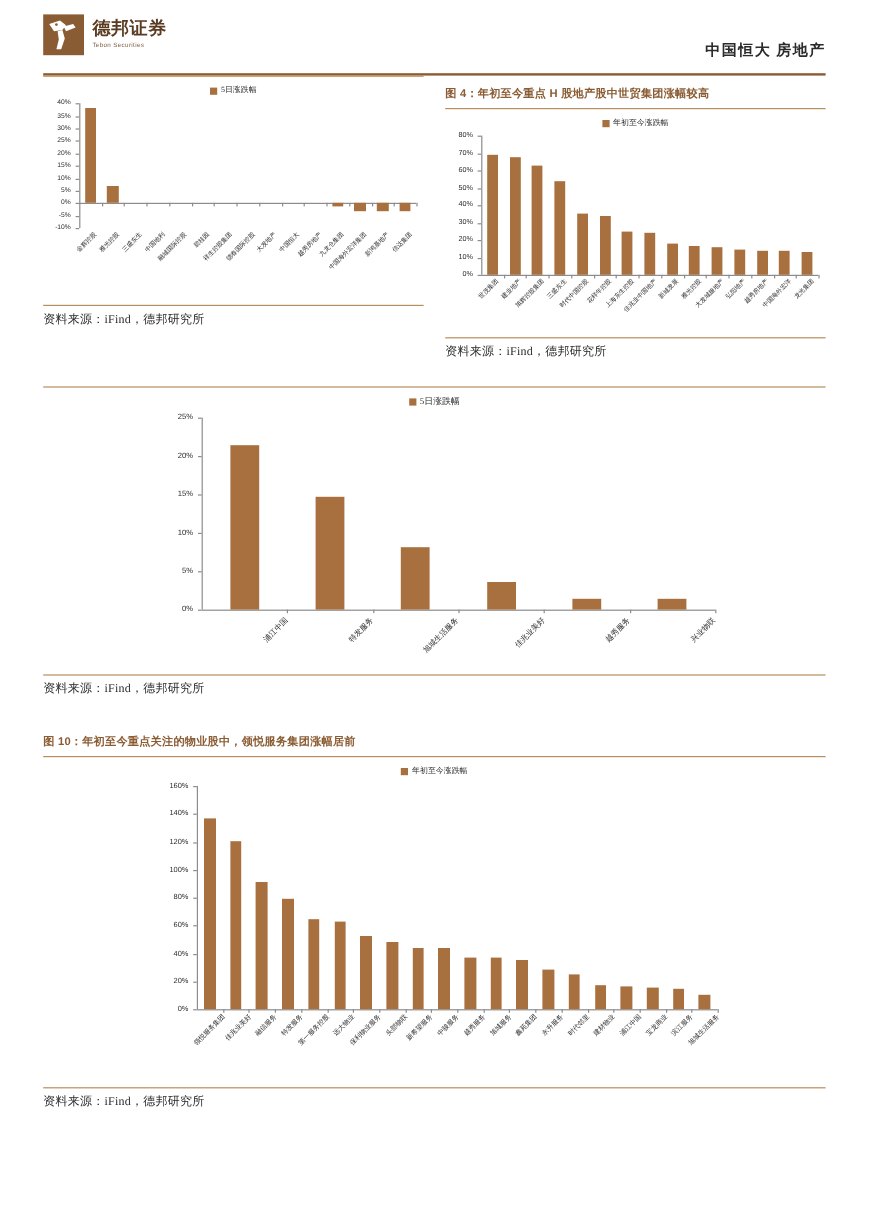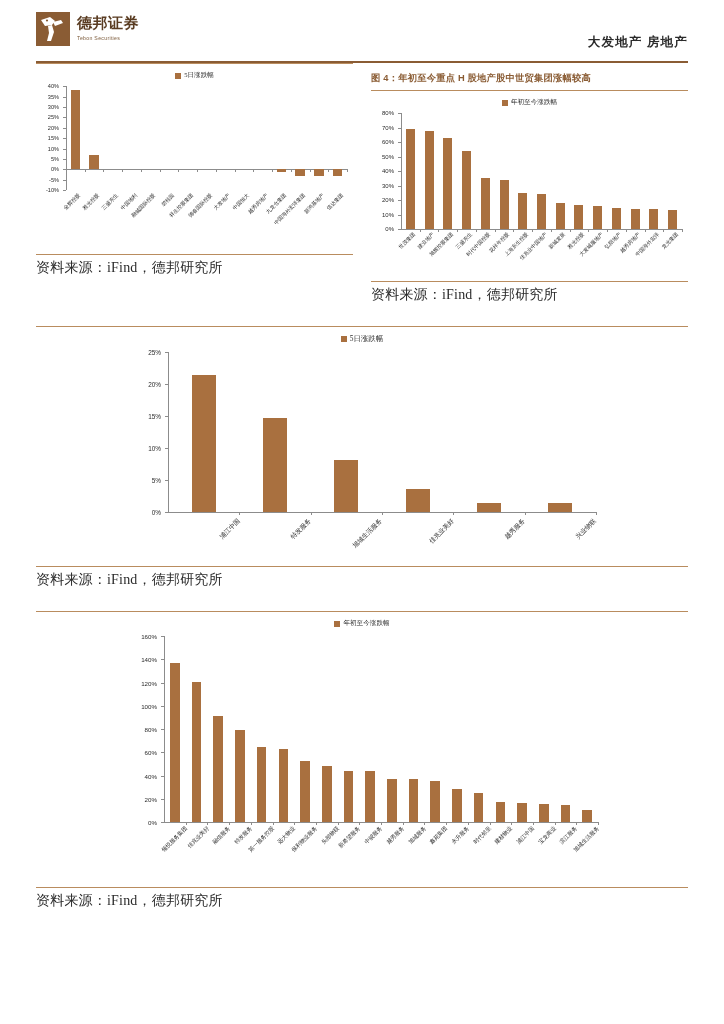--- a/index.html
+++ b/index.html
@@ -10,30 +10,30 @@
     color: #1a1a1a;
     overflow: hidden;
   }
   .page { position: relative; width: 724px; height: 1024px; padding: 0 36px; }
 
   
   .header { position: relative; height: 58px; display: flex; align-items: flex-start; justify-content: space-between; padding-top: 12px; }
   .logo-wrap { display: flex; align-items: center; gap: 7px; }
   .logo-mark { width: 34px; height: 34px; background: #8a5c34; position: relative; overflow: hidden; }
   .logo-mark svg { position: absolute; left: 2px; top: 2px; }
-  .logo-text-cn { font-family: Liberation Mono, monospace; font-size: 15px; font-weight: bold; color: #5a3c22; letter-spacing: .5px; line-height: 1.05; }
+  .logo-text-cn { font-family: Liberation Serif, serif; font-size: 15px; font-weight: bold; color: #5a3c22; letter-spacing: .5px; line-height: 1.05; }
   .logo-text-en { font-family: "Liberation Sans", sans-serif; font-size: 5.2px; color: #7d5c3c; letter-spacing: .3px; margin-top: 2px; }
   .header-right { font-size: 12.5px; color: #2b2b2b; letter-spacing: 1.2px; margin-top: 22px; font-weight: bold; }
   .header-rule { height: 2.2px; background: #8a5c34; margin-top: 3px; }
 
   
   .fig-title { font-family: "Liberation Sans", sans-serif; font-size: 9.3px; font-weight: bold; color: #8a5c34; letter-spacing: .2px; padding: 9px 0 5px 0; white-space: nowrap; }
   .fig-rule { height: 1px; background: #b98c5e; }
   .fig-rule-bot { height: 1px; background: #b98c5e; margin-top: 4px; }
-  .fig-src { font-size: 14px; color: #2b2b2b; padding-top: 4px; letter-spacing: .2px; }
+  .fig-src { font-size: 10px; color: #2b2b2b; padding-top: 4px; letter-spacing: .2px; }
 
   .row2 { display: flex; gap: 18px; }
   .col { flex: 1 1 0; min-width: 0; }
 
   
   .legend { display: flex; justify-content: center; align-items: center; gap: 3px; padding-top: 7px; }
   .legend-swatch { width: 6px; height: 6px; background: #a9703f; display: inline-block; }
   .legend-label { font-size: 6.6px; color: #2b2b2b; }
   .legend-label.big { font-size: 7.4px; }
 
@@ -66,21 +66,21 @@
           <circle cx="9" cy="6.5" r="1.1" fill="#8a5c34"></circle>
           <path d="M10 12 L14 11 L16 18 L13 27 L9 27 L11 19 Z" fill="#ffffff"></path>
           <path d="M15 8 L23 6 L25 9 L17 12 Z" fill="#ffffff"></path>
         </svg>
       </div>
       <div>
         <div class="logo-text-cn">德邦证券</div>
         <div class="logo-text-en">Tebon Securities</div>
       </div>
     </div>
-    <div class="header-right">大发地产  房地产</div>
+    <div class="header-right">中国恒大  房地产</div>
   </div>
   <div class="header-rule"></div>
 
   <div class="row2">
     <div class="col">
       <div class="fig-rule"></div>
       <div class="legend">
         <span class="legend-swatch"></span>
         <span class="legend-label">5日涨跌幅</span>
       </div>
@@ -267,20 +267,21 @@
         <div class="xlab" style="left: 385px; top: 173px; width: 100px; font-size: 6.4px;">越秀服务</div>
         <div class="bar" style="left: 512.207px; top: 159.04px; width: 24.2533px; height: 8.96px;"></div>
         <div class="xtickmark" style="left: 560px; top: 168px; height: 3px;"></div>
         <div class="xlab" style="left: 456.333px; top: 173px; width: 100px; font-size: 6.4px;">兴业物联</div>
       </div>
     <div class="fig-rule-bot"></div>
     <div class="fig-src">资料来源：iFind，德邦研究所</div>
   </div>
 
   <div style="margin-top:22px;">
+    <div class="fig-title">图 10：年初至今重点关注的物业股中，领悦服务集团涨幅居前</div>
     <div class="fig-rule"></div>
     <div class="legend">
       <span class="legend-swatch"></span>
       <span class="legend-label">年初至今涨跌幅</span>
     </div>
     <div class="plot" id="plot10" style="height:255px;">
         <div class="ytick" style="top: 8px; width: 121px; font-size: 6.2px;">160%</div>
         <div class="gridtick" style="top: 8px; left: 125px; width: 3px;"></div>
         <div class="ytick" style="top: 31.25px; width: 121px; font-size: 6.2px;">140%</div>
         <div class="gridtick" style="top: 31.25px; left: 125px; width: 3px;"></div>

